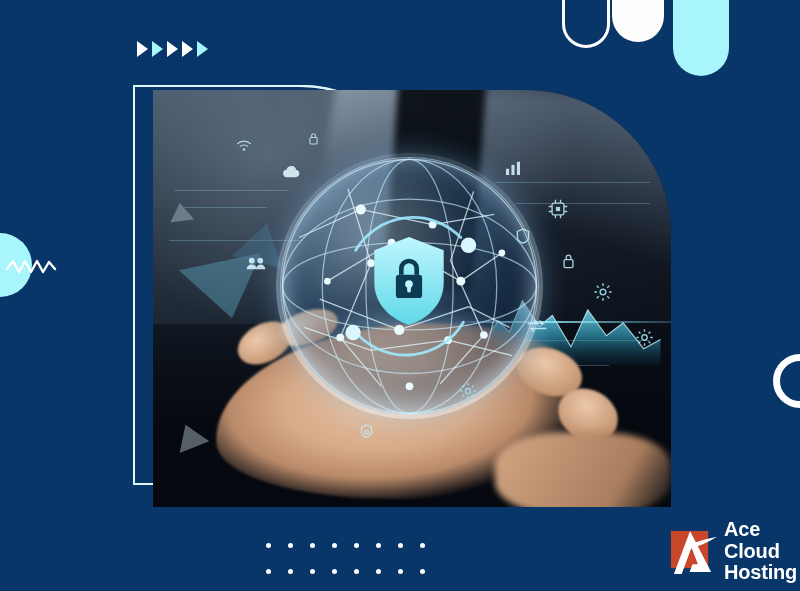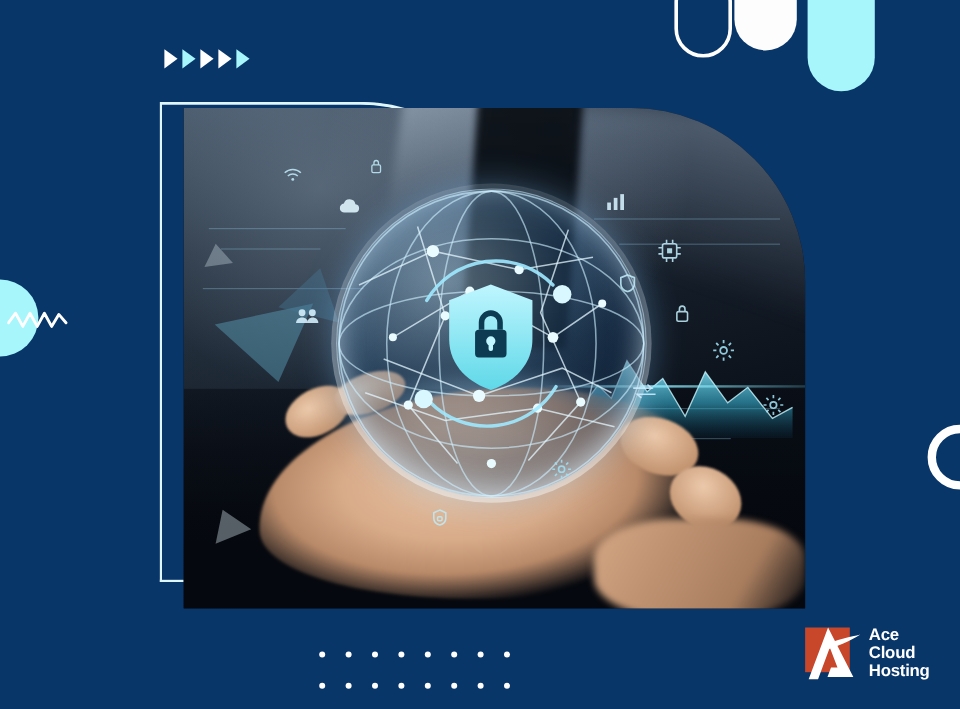--- a/index.html
+++ b/index.html
@@ -320,21 +320,21 @@
   }
   .logo-mark {
     position:relative;
     width:49px; height:49px;
   }
   .logo-text {
     display:flex;
     flex-direction:column;
     color:#ffffff;
     font-weight:bold;
-    font-size:14px;
+    font-size:20px;
     line-height:1.08;
     letter-spacing:-0.2px;
   }
 </style>
 </head>
 <body>
 
 <div id="stage">
 
   <div class="pill-ring"></div>

